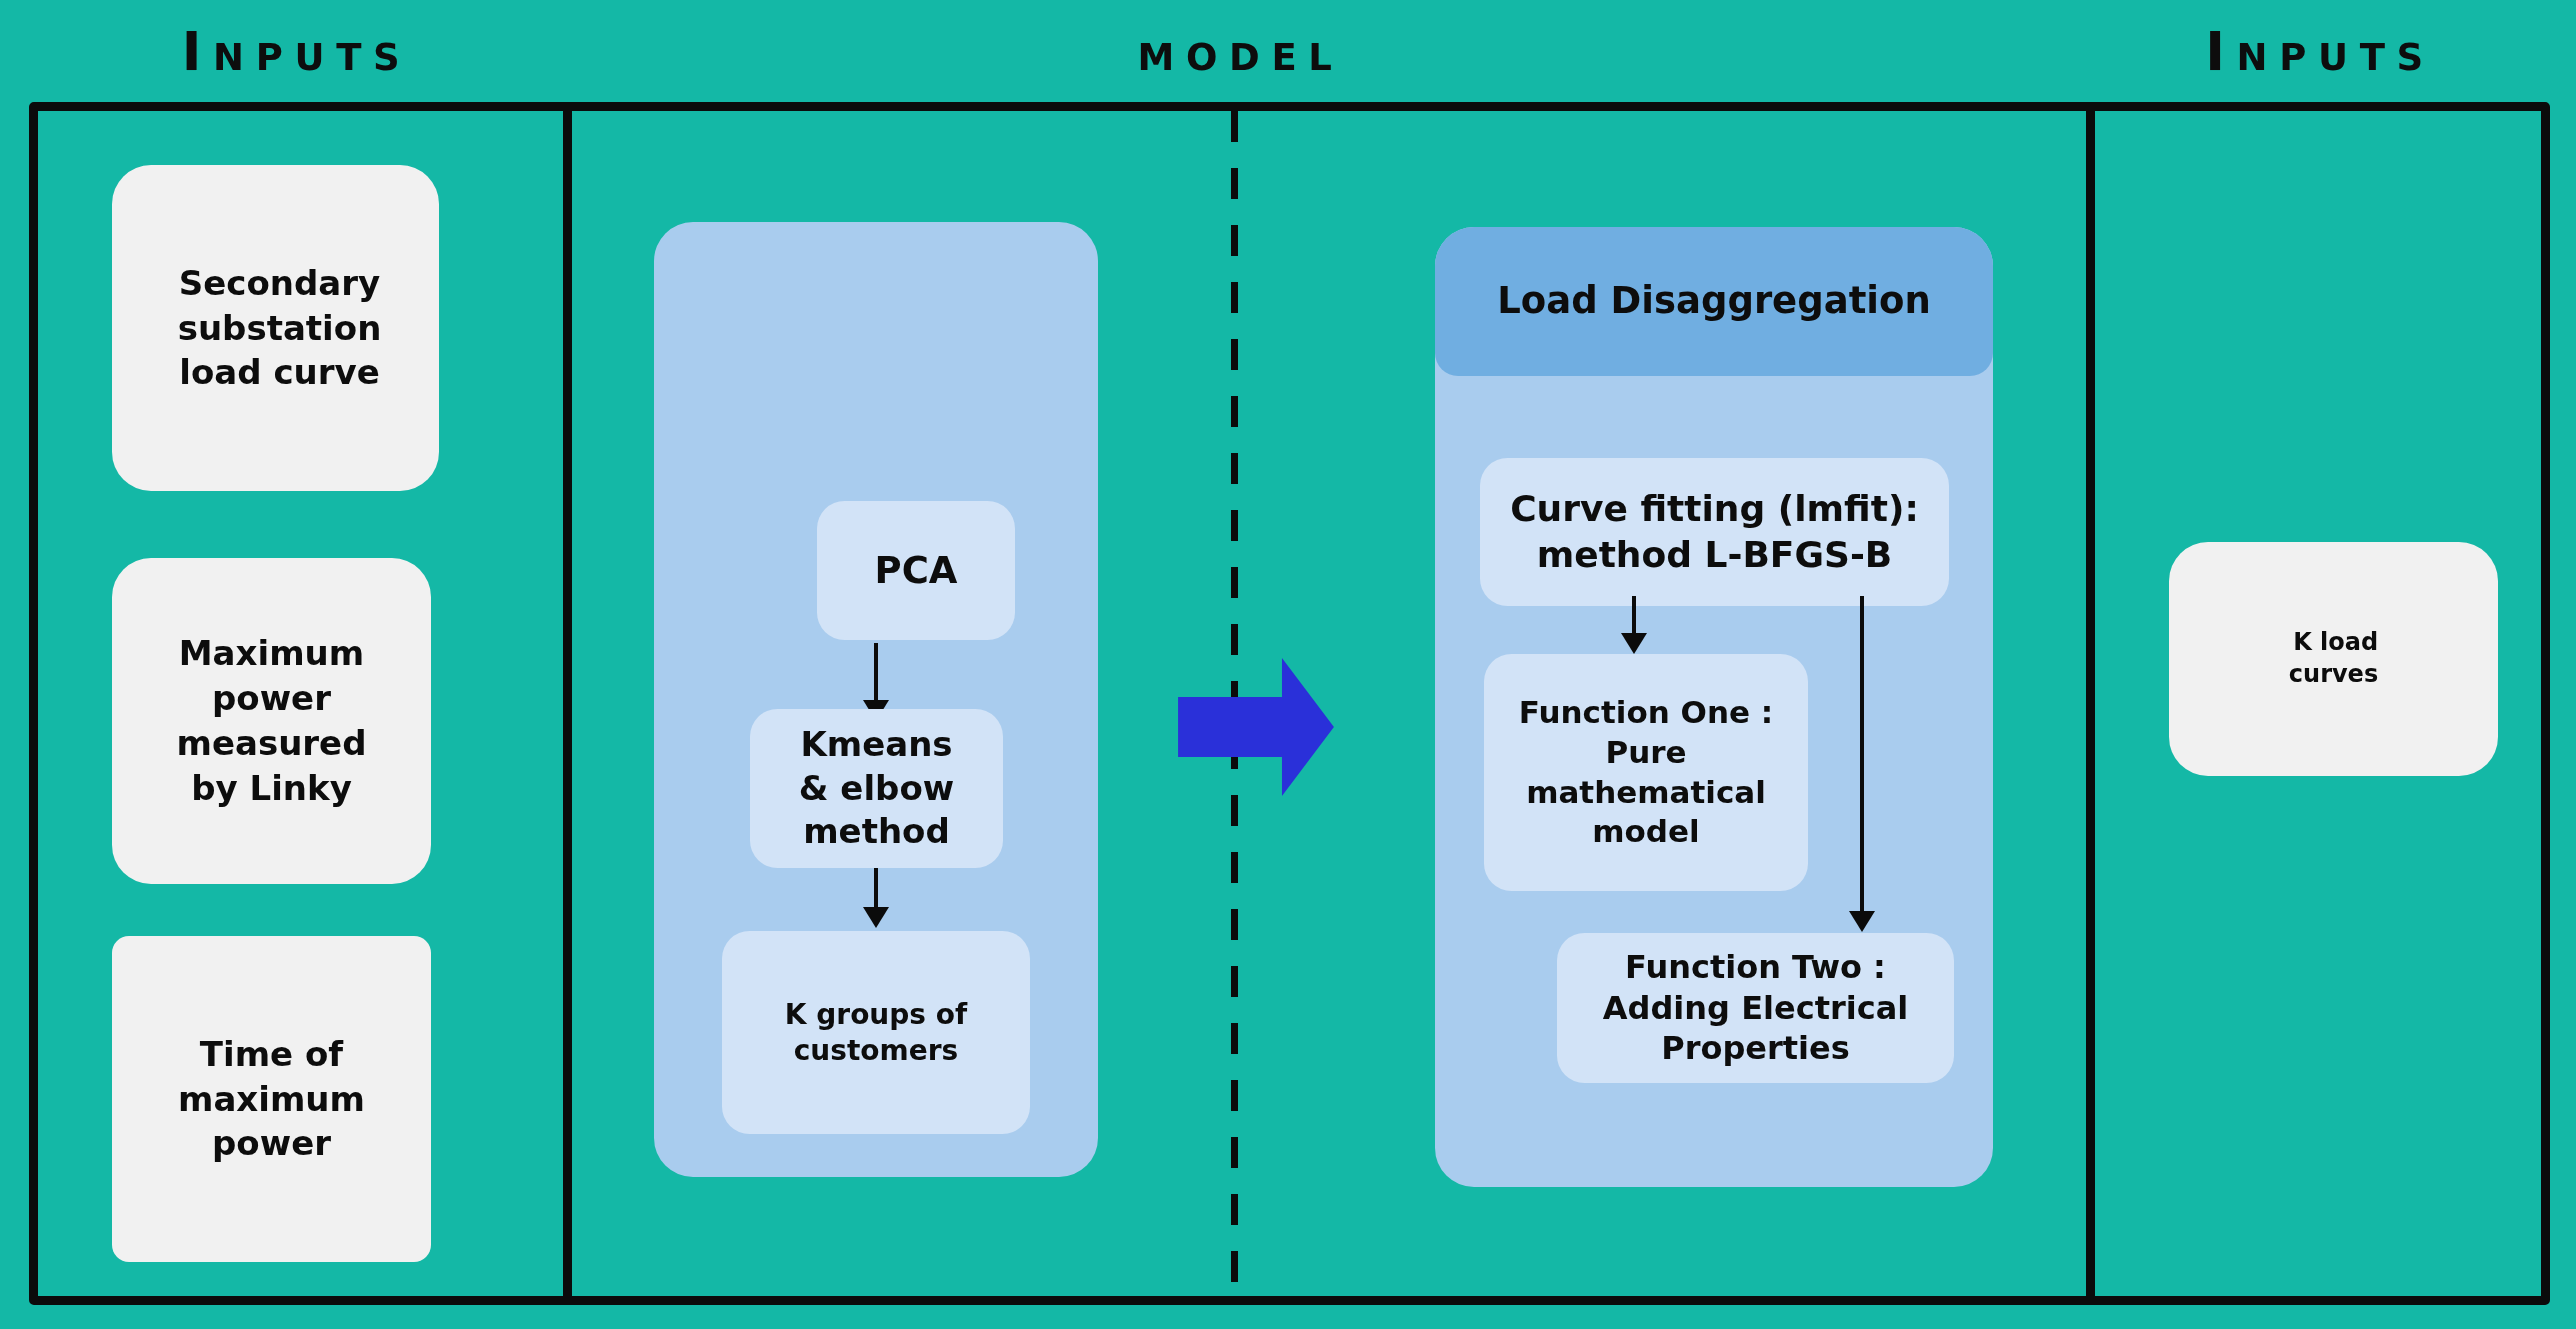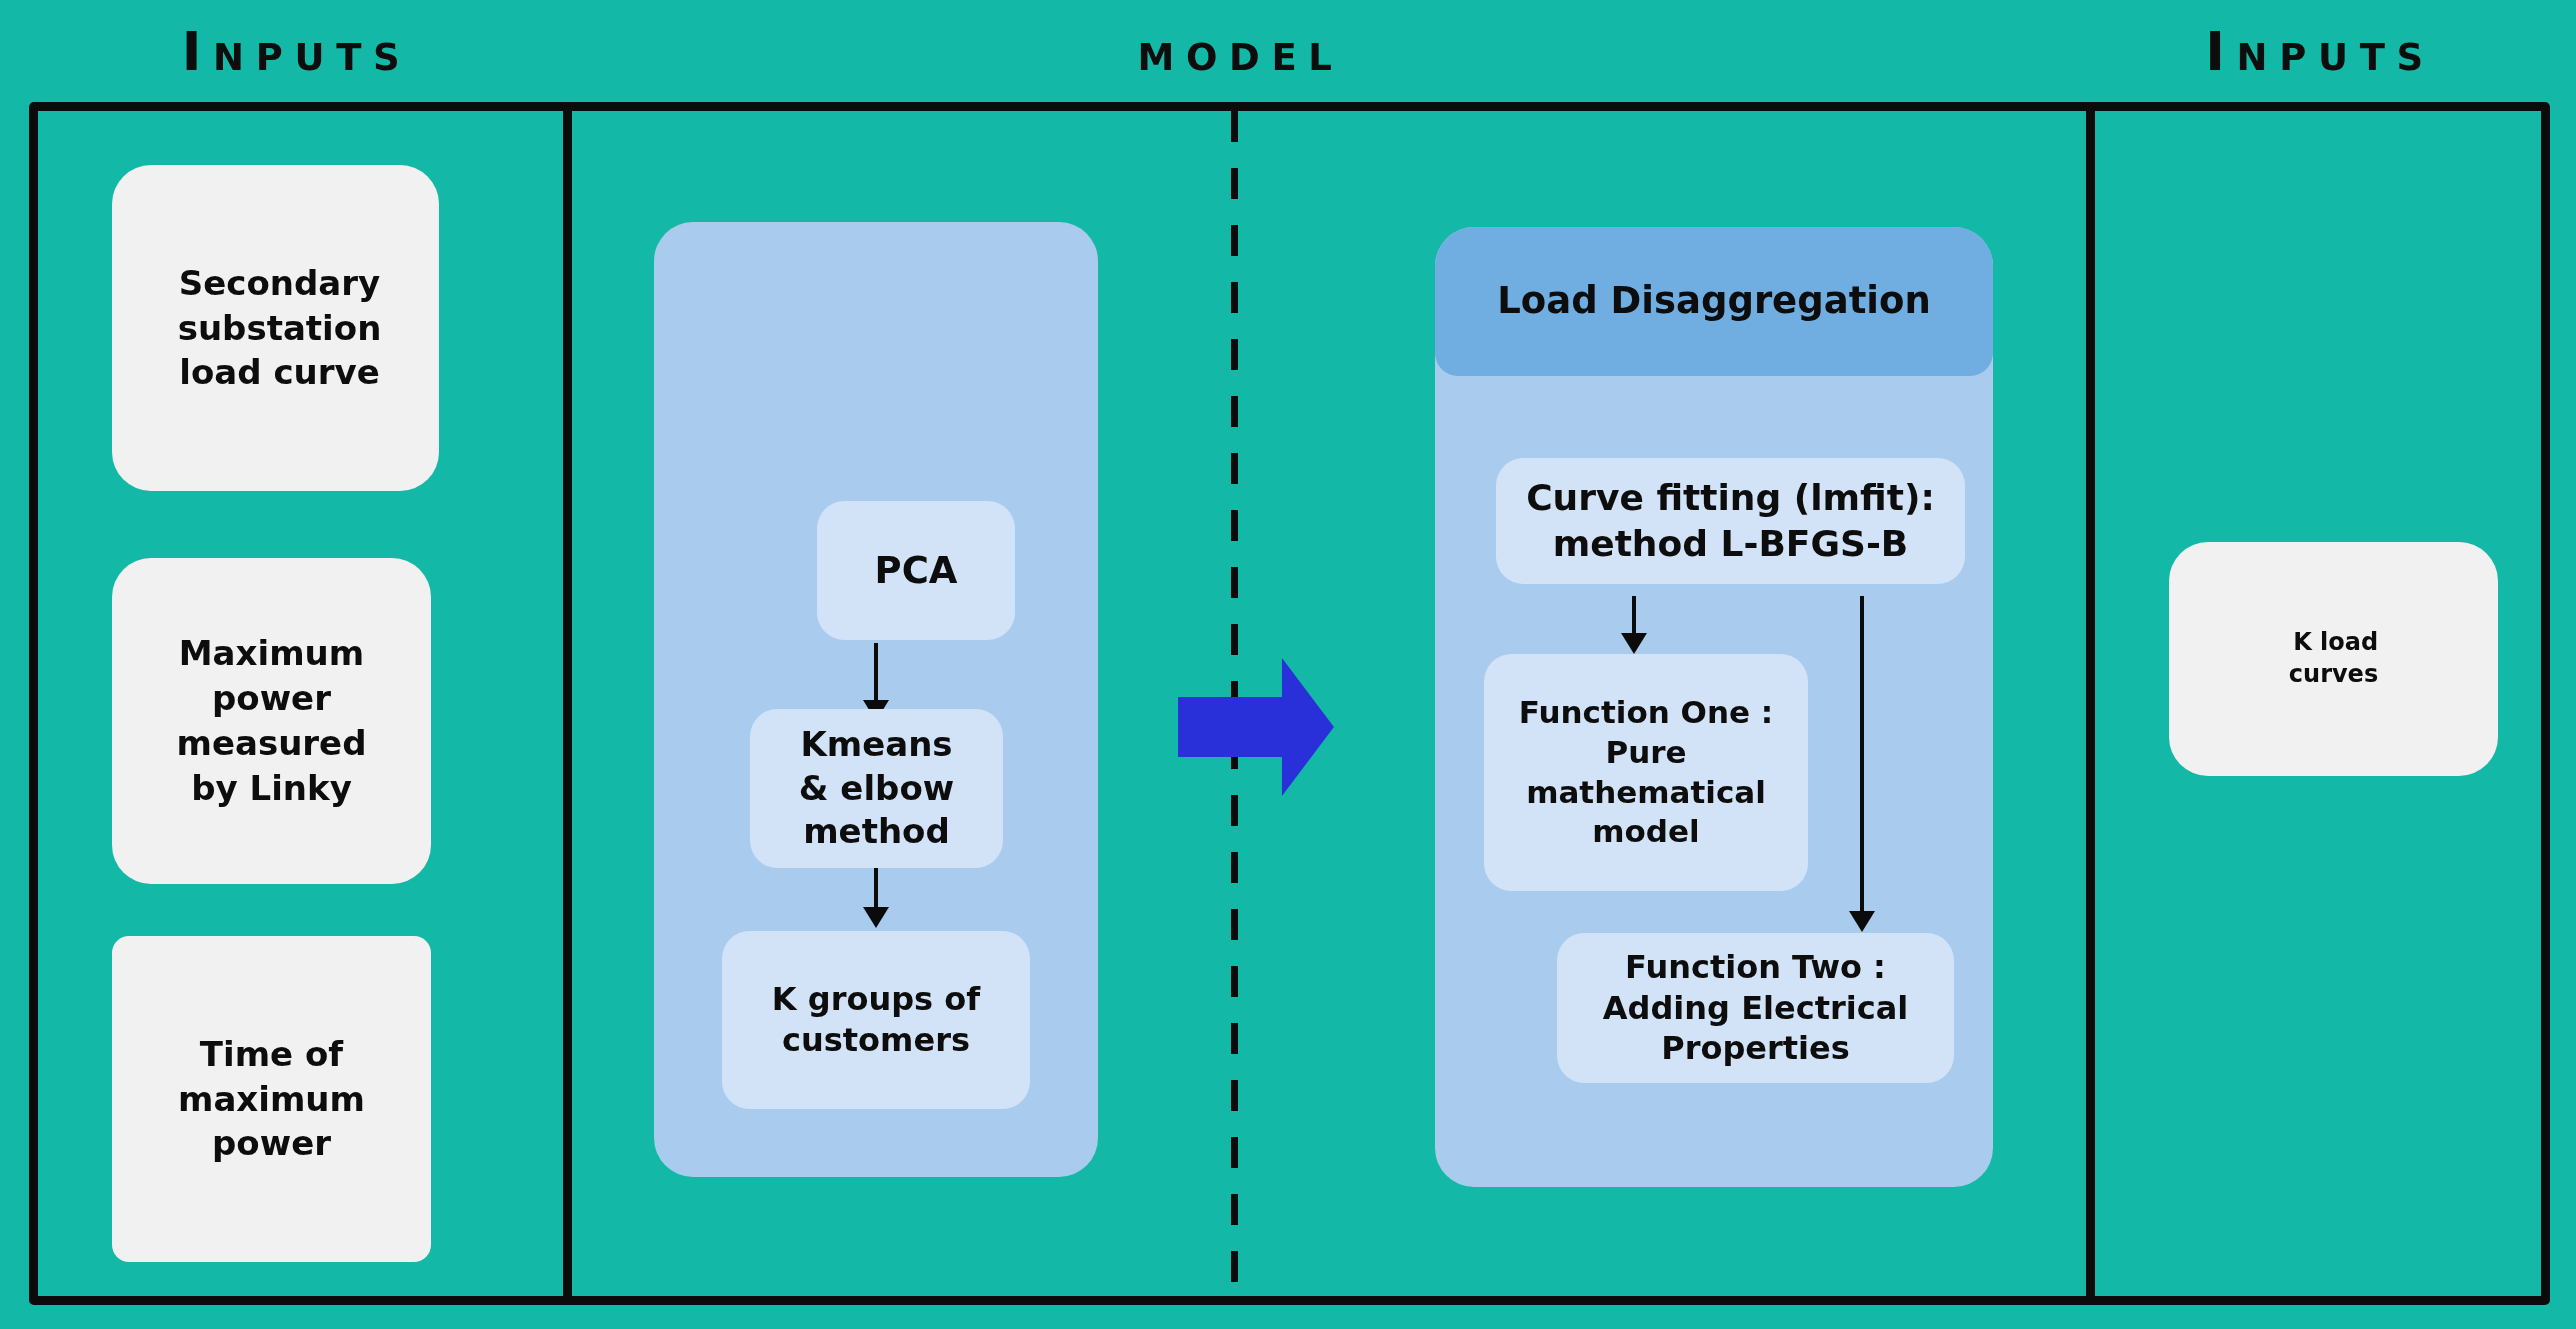--- a/index.html
+++ b/index.html
@@ -83,31 +83,31 @@
       <span class="shaft"></span>
         <span class="head"></span>
     </div>
     <div class="inner-box" style="left:96px;top:487px;width:253px;height:159px;font-size:34px;">Kmeans
 &amp; elbow
 method</div>
     <div class="varrow" style="left:208px;top:646px;height:60px;">
       <span class="shaft"></span>
         <span class="head"></span>
     </div>
-    <div class="inner-box" style="left:68px;top:709px;width:308px;height:178px;font-size:32px;">K groups of
+    <div class="inner-box" style="left:68px;top:709px;width:308px;height:203px;font-size:28px;">K groups of
 customers</div>
   </div>
 
   <svg class="big-arrow" style="left:1178px;top:658px;" width="156" height="138" viewBox="0 0 192 170" aria-hidden="true">
     <polygon points="0,48 128,48 128,0 192,85 128,170 128,122 0,122" fill="#2a30d9"></polygon>
   </svg>
 
   <div class="panel" style="left:1435px;top:227px;width:558px;height:960px;">
     <div class="panel-header" style="height:149px;">Load Disaggregation</div>
-    <div class="inner-box" style="left:45px;top:231px;width:469px;height:126px;font-size:36px;margin-left:16px;">Curve fitting (lmfit):
+    <div class="inner-box" style="left:45px;top:231px;width:469px;height:148px;font-size:36px;">Curve fitting (lmfit):
 method L-BFGS-B</div>
     <div class="varrow" style="left:185px;top:369px;height:58px;">
       <span class="shaft"></span>
         <span class="head"></span>
     </div>
     <div class="inner-box" style="left:49px;top:427px;width:324px;height:237px;font-size:31px;">Function One :
 Pure
 mathematical
 model</div>
     <div class="varrow" style="left:413px;top:369px;height:336px;">

